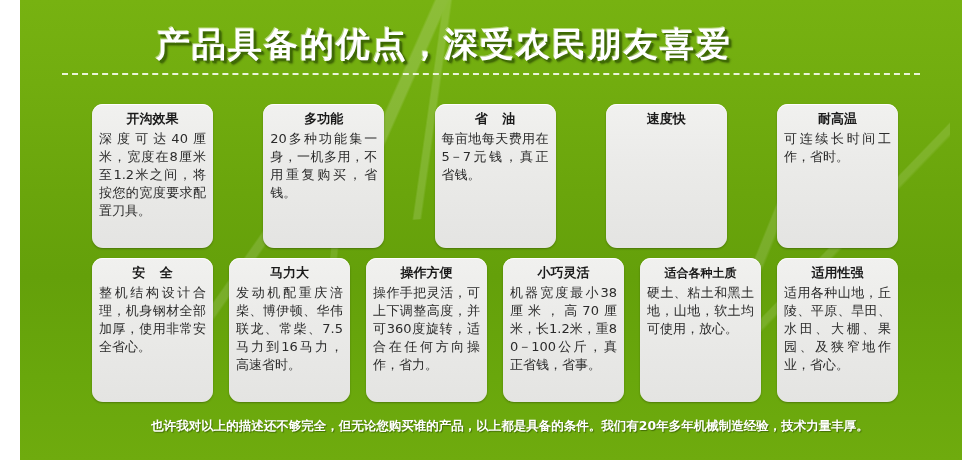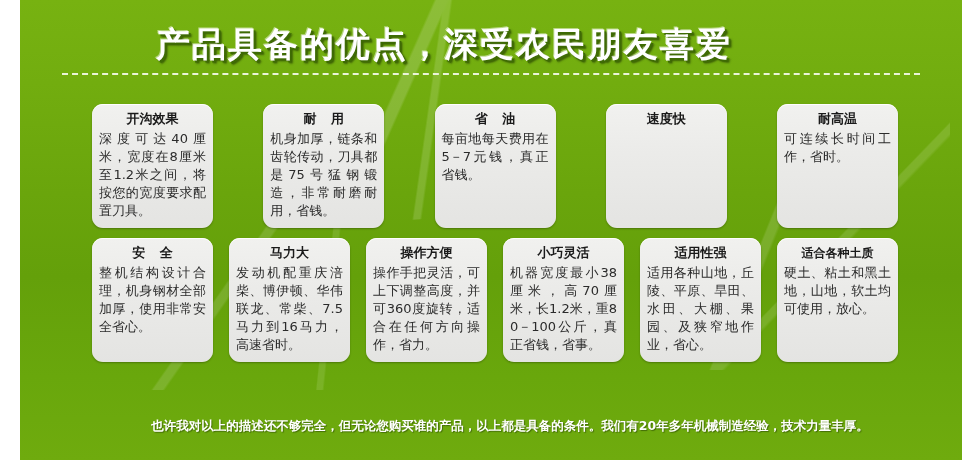--- a/index.html
+++ b/index.html
@@ -96,21 +96,21 @@
   }
   .row {
     display: flex;
     justify-content: space-between;
     width: 806px;
   }
   .row.row-1 { margin-bottom: 10px; }
 
   .card {
     width: 121px;
-    height: 124px;
+    height: 144px;
     box-sizing: border-box;
     background: linear-gradient(to bottom, #f1f1ef 0%, #ebebe9 40%, #e4e4e2 100%);
     border-radius: 11px;
     padding: 7px 7px 5px 7px;
     box-shadow: 0 1px 2px rgba(0,0,0,0.28), inset 0 1px 0 rgba(255,255,255,0.9);
     overflow: hidden;
   }
   .card-title {
     text-align: center;
     font-size: 13px;
@@ -158,25 +158,25 @@
 
   <div id="grid">
 
     <div class="row row-1">
 
       <div class="card">
         <div class="card-title">开沟效果</div>
         <div class="card-body">深度可达40厘米，宽度在8厘米至1.2米之间，将按您的宽度要求配置刀具。</div>
       </div>
 
-
-      <div class="card">
-        <div class="card-title spaced">耐 用</div>
-        <div class="card-body">机身加厚，链条和齿轮传动，刀具都是75号猛钢锻造，非常耐磨耐用，省钱。</div>
-      </div>
+      <div class="card">
+        <div class="card-title">多功能</div>
+        <div class="card-body">20多种功能集一身，一机多用，不用重复购买，省钱。</div>
+      </div>
+
 
       <div class="card">
         <div class="card-title spaced">省 油</div>
         <div class="card-body">每亩地每天费用在5－7元钱，真正省钱。</div>
       </div>
 
       <div class="card">
         <div class="card-title">速度快</div>
       </div>
 
@@ -203,28 +203,28 @@
         <div class="card-title">操作方便</div>
         <div class="card-body">操作手把灵活，可上下调整高度，并可360度旋转，适合在任何方向操作，省力。</div>
       </div>
 
       <div class="card">
         <div class="card-title">小巧灵活</div>
         <div class="card-body">机器宽度最小38厘米，高70厘米，长1.2米，重80－100公斤，真正省钱，省事。</div>
       </div>
 
       <div class="card">
+        <div class="card-title" style="font-size:12px;">适合各种土质</div>
+        <div class="card-body">硬土、粘土和黑土地，山地，软土均可使用，放心。</div>
+      </div>
+
+      <div class="card">
         <div class="card-title">适用性强</div>
         <div class="card-body">适用各种山地，丘陵、平原、旱田、水田、大棚、果园、及狭窄地作业，省心。</div>
       </div>
 
-      <div class="card">
-        <div class="card-title" style="font-size:12px;">适合各种土质</div>
-        <div class="card-body">硬土、粘土和黑土地，山地，软土均可使用，放心。</div>
-      </div>
-
     </div>
 
   </div>
 
   <div id="footnote">也许我对以上的描述还不够完全，但无论您购买谁的产品，以上都是具备的条件。我们有20年多年机械制造经验，技术力量丰厚。</div>
 
 </div>
 
 </body></html>

